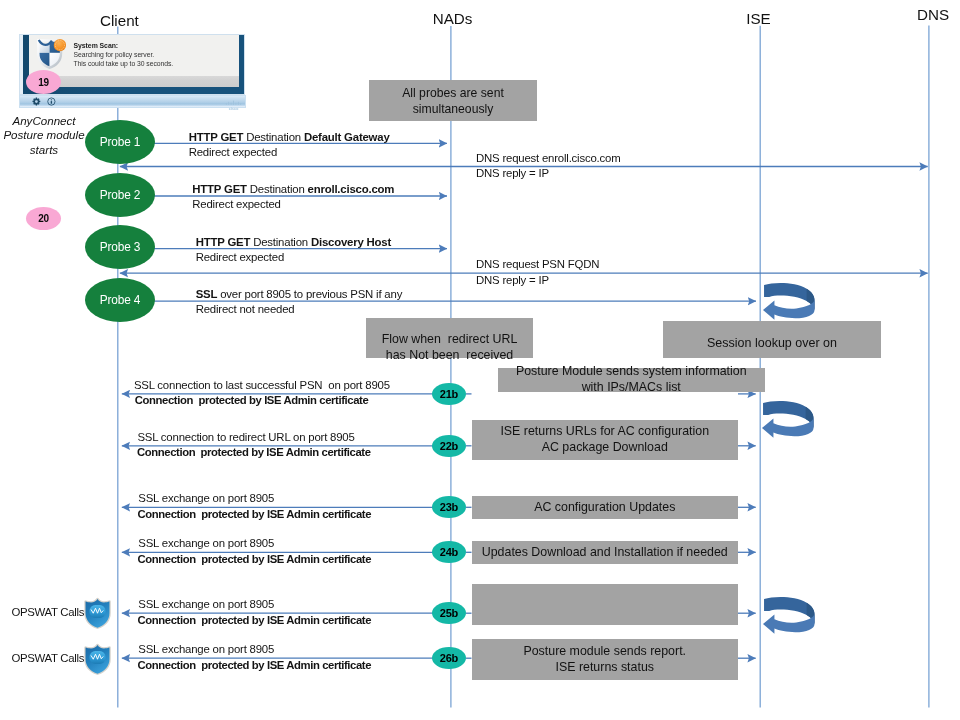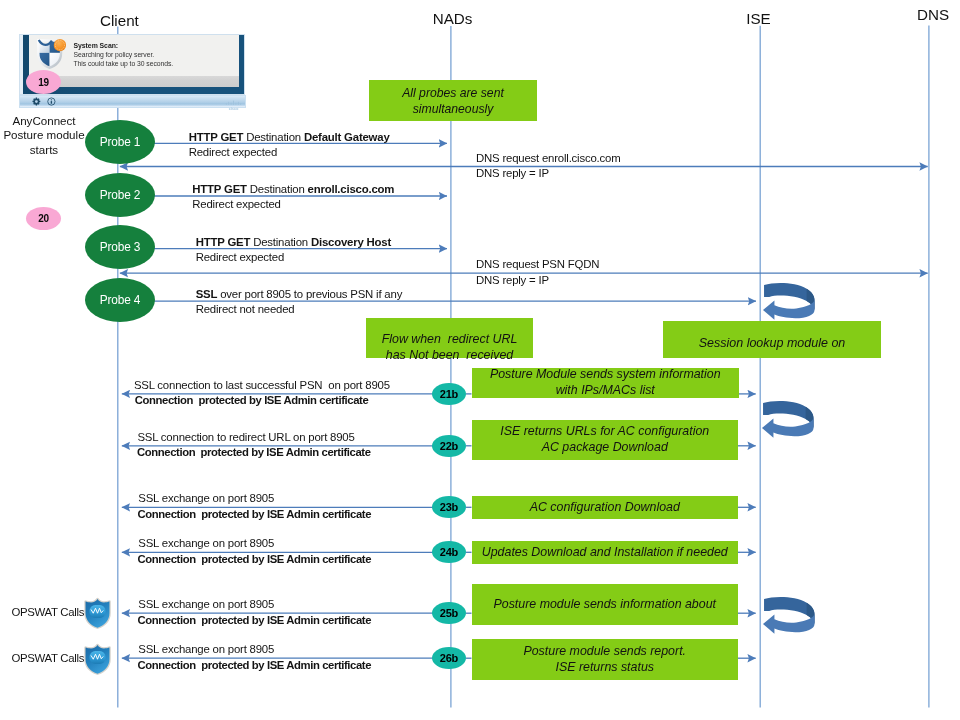--- a/index.html
+++ b/index.html
@@ -9,32 +9,32 @@
   #stage{position:relative;width:960px;height:720px;background:#fff;overflow:hidden;}
   svg.layer{position:absolute;left:0;top:0;width:960px;height:720px;}
 
   .hdr{position:absolute;font-size:15.2px;color:#121212;white-space:nowrap;
        transform:translateX(-50%);text-align:right;}
 
   .msg{position:absolute;font-size:11.4px;color:#141414;white-space:pre;
        letter-spacing:-0.2px;}
   .msgb{font-weight:bold;font-size:11.3px;letter-spacing:-0.4px;}
 
-  .cbox{position:absolute;background:#84cc16;display:flex;flex-direction:column;white-space:pre;
+  .cbox{position:absolute;background:#a3a3a3;display:flex;flex-direction:column;white-space:pre;
         align-items:center;justify-content:center;text-align:center;
-        font-size:12.4px;line-height:15.6px;color:#121212;font-style:italic;}
+        font-size:12.4px;line-height:15.6px;color:#121212;}
 
   .ell{position:absolute;border-radius:50%;display:flex;align-items:center;
        justify-content:center;box-sizing:border-box;}
   .probe{background:#15803d;color:#ffffff;font-size:11.9px;letter-spacing:-0.15px;}
   .num{background:#14b8a6;color:#000;font-weight:bold;font-size:11px;letter-spacing:-0.3px;}
   .numbig{background:#f9a8d4;color:#0a0a0a;font-weight:bold;font-size:10px;letter-spacing:-0.35px;}
 
   .sidelbl{position:absolute;font-size:11.6px;color:#141414;text-align:center;
-           line-height:14.3px;white-space:nowrap;}
+           line-height:14.3px;white-space:nowrap;font-style:italic;}
   .opswat{position:absolute;font-size:11.4px;color:#141414;white-space:nowrap;
           letter-spacing:-0.3px;}
 
   
   #acwin{position:absolute;left:18.5px;top:33px;width:229px;height:75px;}
   #acwin .frame{position:absolute;left:0.5px;top:0.5px;width:226px;height:61.5px;
          box-sizing:border-box;
          background:linear-gradient(to right,#e6eff7 0%,#d3e3f0 30%,#a8c6dc 62%,#134566 100%);
          border:1px solid #cfe0ee;}
   #acwin .frame:after{content:"";position:absolute;left:2.5px;top:0px;right:0;bottom:0;
@@ -206,41 +206,41 @@
       <div class="msg" style="left:195.7px;top:235.79999999999998px"><span style="font-weight: bold;">HTTP GET</span><span> Destination </span><span style="font-weight: bold;">Discovery Host</span></div>
       <div class="msg" style="left:195.7px;top:250.79999999999998px">Redirect expected</div>
       <div class="msg" style="left:195.7px;top:288.4px"><span style="font-weight: bold; margin-top: 10px;">SSL</span><span> over port 8905 to previous PSN if any</span></div>
       <div class="msg" style="left:195.7px;top:303.4px">Redirect not needed</div>
       <div class="msg" style="left:476px;top:151.6px">DNS request enroll.cisco.com</div>
       <div class="msg" style="left:476px;top:166.9px">DNS reply = IP</div>
       <div class="msg" style="left:476px;top:258.3px">DNS request PSN FQDN</div>
       <div class="msg" style="left:476px;top:273.59999999999997px">DNS reply = IP</div>
       <div class="cbox" style="left:369px;top:80.4px;width:168px;height:40.4px;font-size:12.2px;line-height:16.3px;padding-top:1px;box-sizing:border-box"><div>All probes are sent</div><div>simultaneously</div></div>
       <div class="cbox" style="left:366px;top:318px;width:167px;height:40px;font-size:12.4px;line-height:15.8px;padding-top:20px;box-sizing:border-box"><div>Flow when  redirect URL</div><div>has Not been  received</div></div>
-      <div class="cbox" style="left:663px;top:321px;width:218px;height:37px;font-size:12.5px;line-height:15.3px;padding-top:8px;box-sizing:border-box"><div>Session lookup module on</div></div>
+      <div class="cbox" style="left:663px;top:321px;width:218px;height:37px;font-size:12.5px;line-height:15.3px;padding-top:8px;box-sizing:border-box"><div>Session lookup over on</div></div>
       <div class="ell num" style="left:431.9px;top:382.9px;width:34px;height:22px">21b</div>
       <div class="msg" style="left:133.9px;top:379px">SSL connection to last successful PSN  on port 8905</div>
       <div class="msg msgb" style="left: 134.8px; top: 394.3px; font-weight: bold;">Connection  protected by ISE Admin certificate</div>
-      <div class="cbox" style="left:472px;top:368px;width:266.5px;height:30px"><div>Posture Module sends system information</div><div>with IPs/MACs list</div></div>
+      <div class="cbox" style="left:498px;top:368px;width:266.5px;height:24px"><div>Posture Module sends system information</div><div>with IPs/MACs list</div></div>
       <div class="ell num" style="left:431.9px;top:434.8px;width:34px;height:22px">22b</div>
       <div class="msg" style="left:137.4px;top:430.90000000000003px">SSL connection to redirect URL on port 8905</div>
       <div class="msg msgb" style="left: 137px; top: 446.2px; font-weight: bold;">Connection  protected by ISE Admin certificate</div>
       <div class="cbox" style="left:471.5px;top:420px;width:266.5px;height:40px"><div>ISE returns URLs for AC configuration</div><div>AC package Download</div></div>
       <div class="ell num" style="left:431.9px;top:496.3px;width:34px;height:22px">23b</div>
       <div class="msg" style="left:138.3px;top:492.40000000000003px">SSL exchange on port 8905</div>
       <div class="msg msgb" style="left: 137.6px; top: 507.7px; font-weight: bold;">Connection  protected by ISE Admin certificate</div>
-      <div class="cbox" style="left:471.5px;top:496px;width:266.5px;height:23px"><div>AC configuration Download</div></div>
+      <div class="cbox" style="left:471.5px;top:496px;width:266.5px;height:23px"><div>AC configuration Updates</div></div>
       <div class="ell num" style="left:431.9px;top:541.3px;width:34px;height:22px">24b</div>
       <div class="msg" style="left:138.3px;top:537.4px">SSL exchange on port 8905</div>
       <div class="msg msgb" style="left: 137.6px; top: 552.7px; font-weight: bold;">Connection  protected by ISE Admin certificate</div>
       <div class="cbox" style="left:471.5px;top:541px;width:266.5px;height:23px"><div>Updates Download and Installation if needed</div></div>
       <div class="ell num" style="left:431.9px;top:602.2px;width:34px;height:22px">25b</div>
       <div class="msg" style="left:138.3px;top:598.3000000000001px">SSL exchange on port 8905</div>
       <div class="msg msgb" style="left: 137.6px; top: 613.6px; font-weight: bold;">Connection  protected by ISE Admin certificate</div>
-      <div class="cbox" style="left:471.5px;top:584px;width:266.5px;height:41px"><div>Posture module sends information about</div></div>
+      <div class="cbox" style="left:471.5px;top:584px;width:266.5px;height:41px"></div>
       <div class="ell num" style="left:431.9px;top:647.2px;width:34px;height:22px">26b</div>
       <div class="msg" style="left:138.3px;top:643.3000000000001px">SSL exchange on port 8905</div>
       <div class="msg msgb" style="left: 137.6px; top: 658.6px; font-weight: bold;">Connection  protected by ISE Admin certificate</div>
       <div class="cbox" style="left:471.5px;top:639px;width:266.5px;height:41px"><div>Posture module sends report.</div><div>ISE returns status</div></div>
     </div>
 <svg viewBox="2 2 102 71.5" width="53" height="39" style="position:absolute;left:762.8px;top:282.4px;overflow:visible" xmlns="http://www.w3.org/2000/svg">
       <path d="M4 6 C24 0 64 0 86 13 C96 19 101 27 101 34 L101 55 C101 49 96 43 86 37 C66 26 30 24 14 29 L4 29 Z" fill="#35659c"></path>
       <path d="M86 37 C96 43 101 49 101 55 L101 34 C101 27 96 19 86 13 Z" fill="#2c5887"></path>
       <path d="M101 55 C101 63 86 70 64 70 C48 70 33 67 24 63 L24 73 L2 54 L24 36 L24 45 C36 50 52 53 66 51 C86 48 101 42 101 34 Z" fill="#4a7ab5"></path>
     </svg>

